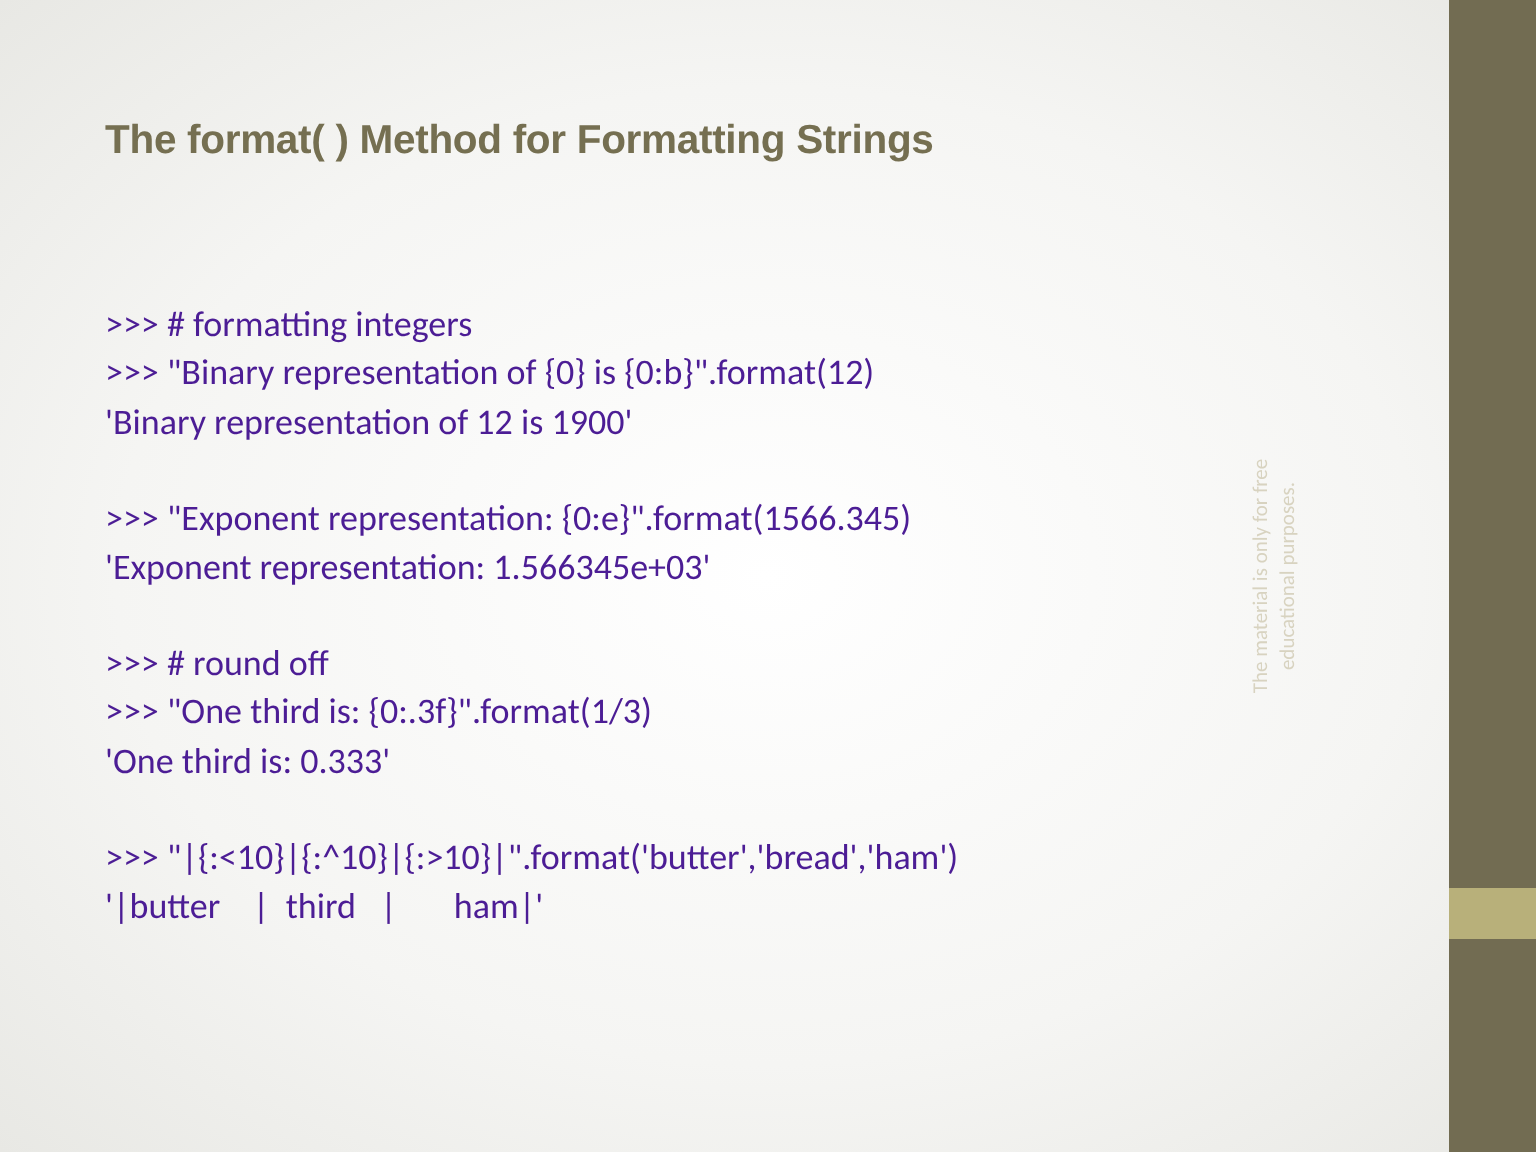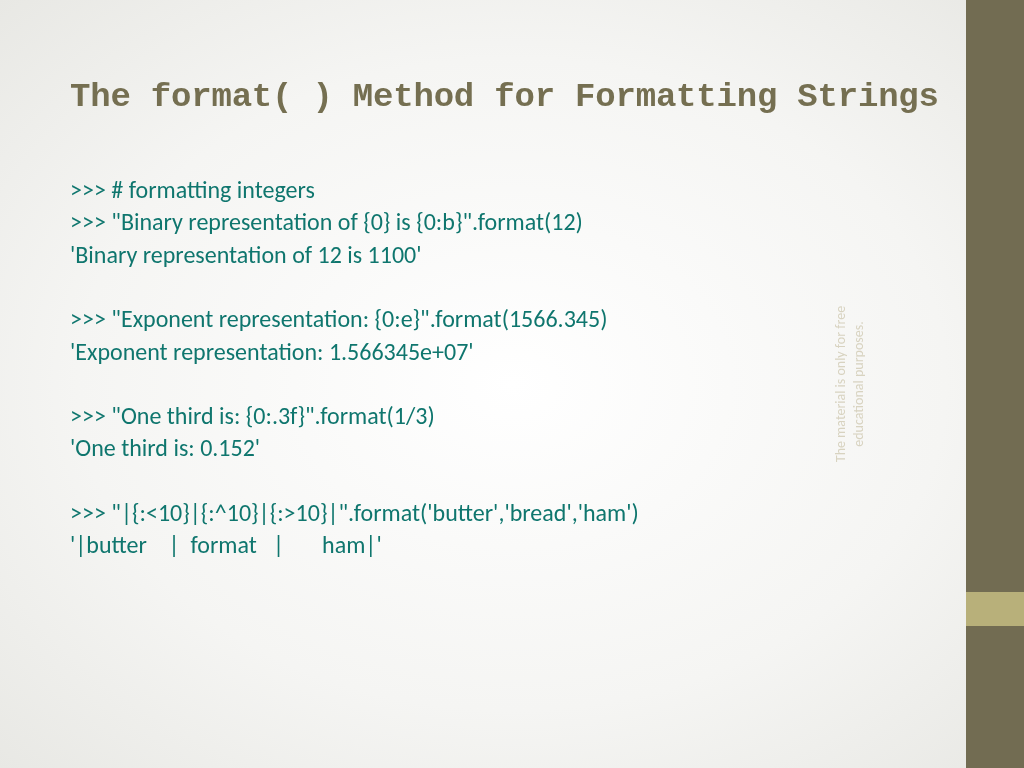--- a/index.html
+++ b/index.html
@@ -15,31 +15,31 @@
       position: relative;
       overflow: hidden;
     }
     .slide-content {
       position: absolute;
       left: 70px;
       top: 78px;
       width: 870px;
     }
     .title {
-      font-family: Liberation Mono, monospace;
-      font-size: 34px;
+      font-family: Liberation Sans, sans-serif;
+      font-size: 27px;
       font-weight: bold;
       color: #756f51;
-      margin-bottom: 58px;
+      margin-bottom: 92px;
       letter-spacing: -0.2px;
     }
     .code-block {
       font-family: Calibri, Arial, sans-serif;
       font-size: 24px;
-      color: #0f766e;
+      color: #4c1d95;
       line-height: 1.35;
     }
     .code-line {
       white-space: pre;
       display: block;
     }
     .blank-line {
       height: 32px;
     }
     .sidebar {
@@ -80,30 +80,31 @@
     }
   </style>
 </head>
 <body>
 
 <div class="slide-content">
   <h1 class="title">The format( ) Method for Formatting Strings</h1>
   <div class="code-block">
     <span class="code-line">&gt;&gt;&gt; # formatting integers</span>
     <span class="code-line">&gt;&gt;&gt; "Binary representation of {0} is {0:b}".format(12)</span>
-    <span class="code-line">'Binary representation of 12 is 1100'</span>
+    <span class="code-line">'Binary representation of 12 is 1900'</span>
     <div class="blank-line"></div>
     <span class="code-line">&gt;&gt;&gt; "Exponent representation: {0:e}".format(1566.345)</span>
-    <span class="code-line">'Exponent representation: 1.566345e+07'</span>
+    <span class="code-line">'Exponent representation: 1.566345e+03'</span>
     <div class="blank-line"></div>
+    <span class="code-line">&gt;&gt;&gt; # round off</span>
     <span class="code-line">&gt;&gt;&gt; "One third is: {0:.3f}".format(1/3)</span>
-    <span class="code-line">'One third is: 0.152'</span>
+    <span class="code-line">'One third is: 0.333'</span>
     <div class="blank-line"></div>
     <span class="code-line">&gt;&gt;&gt; "|{:&lt;10}|{:^10}|{:&gt;10}|".format('butter','bread','ham')</span>
-    <span class="code-line">'|butter    |  format   |       ham|'</span>
+    <span class="code-line">'|butter    |  third   |       ham|'</span>
   </div>
 </div>
 
 <div class="sidebar">
   <div class="sidebar-top"></div>
   <div class="sidebar-mid"></div>
   <div class="sidebar-bottom"></div>
   <div class="sidebar-text">
     <span>The material is only for free</span><br>
     <span>educational purposes.</span>

